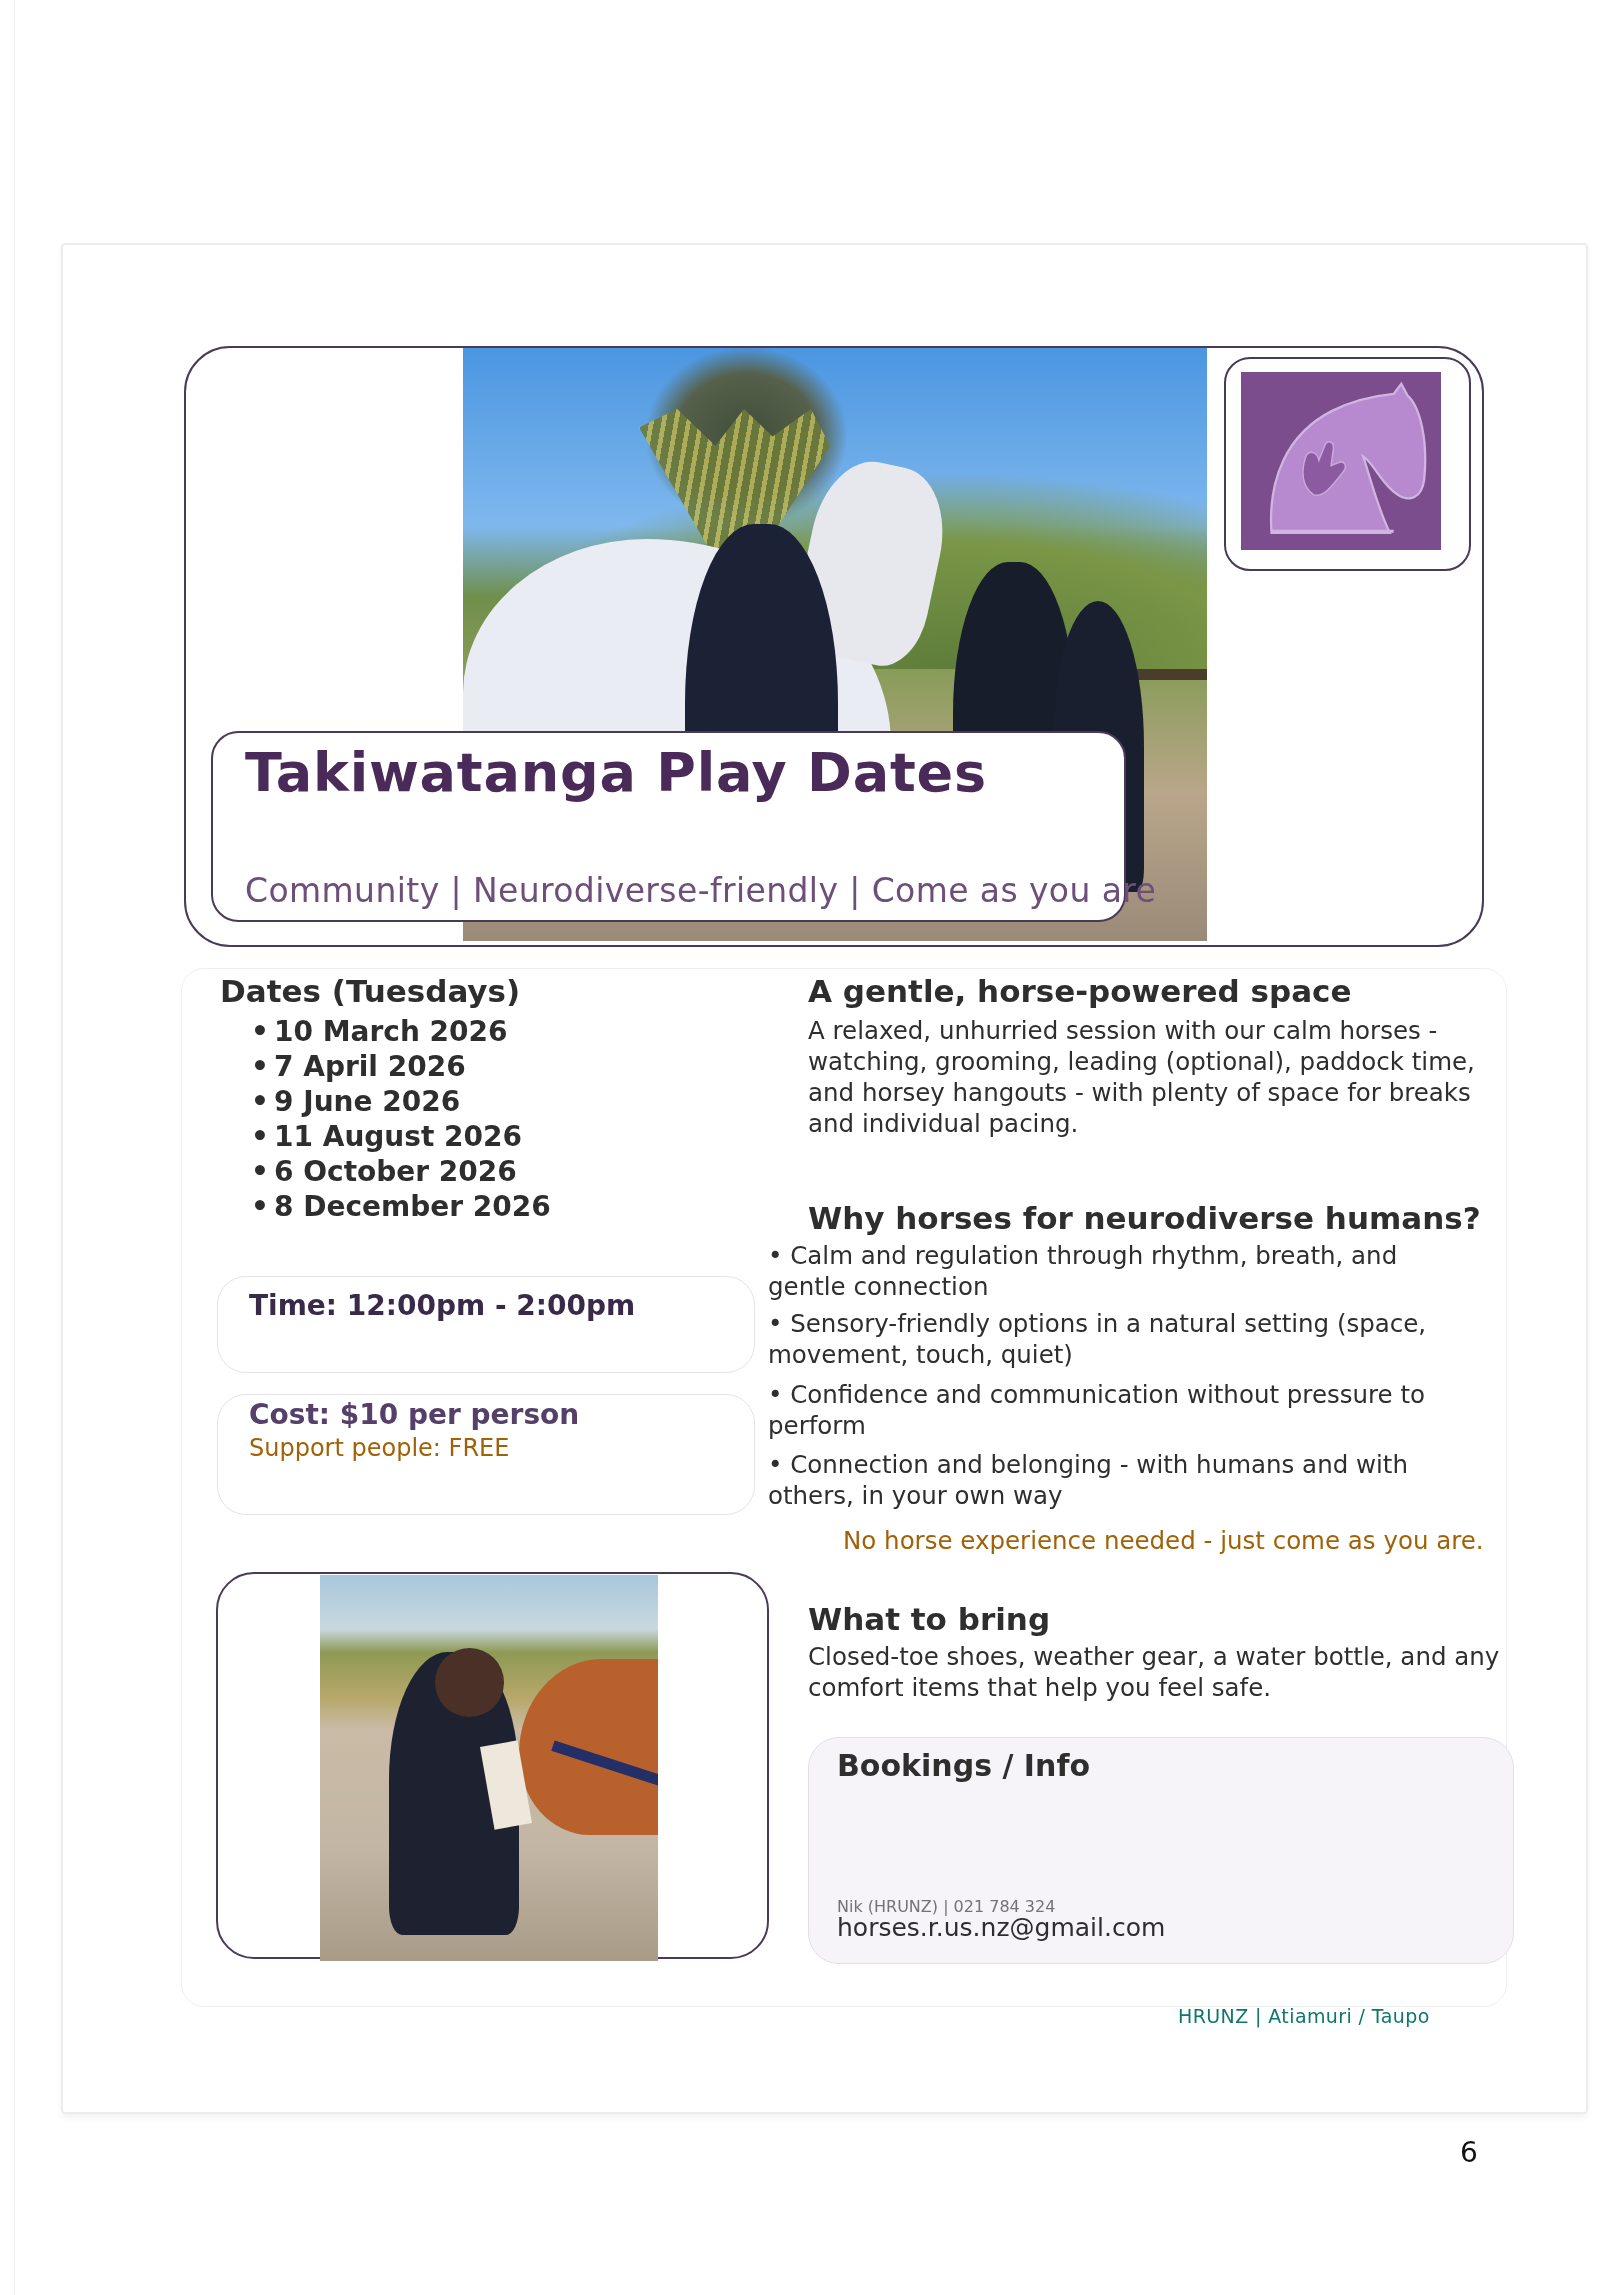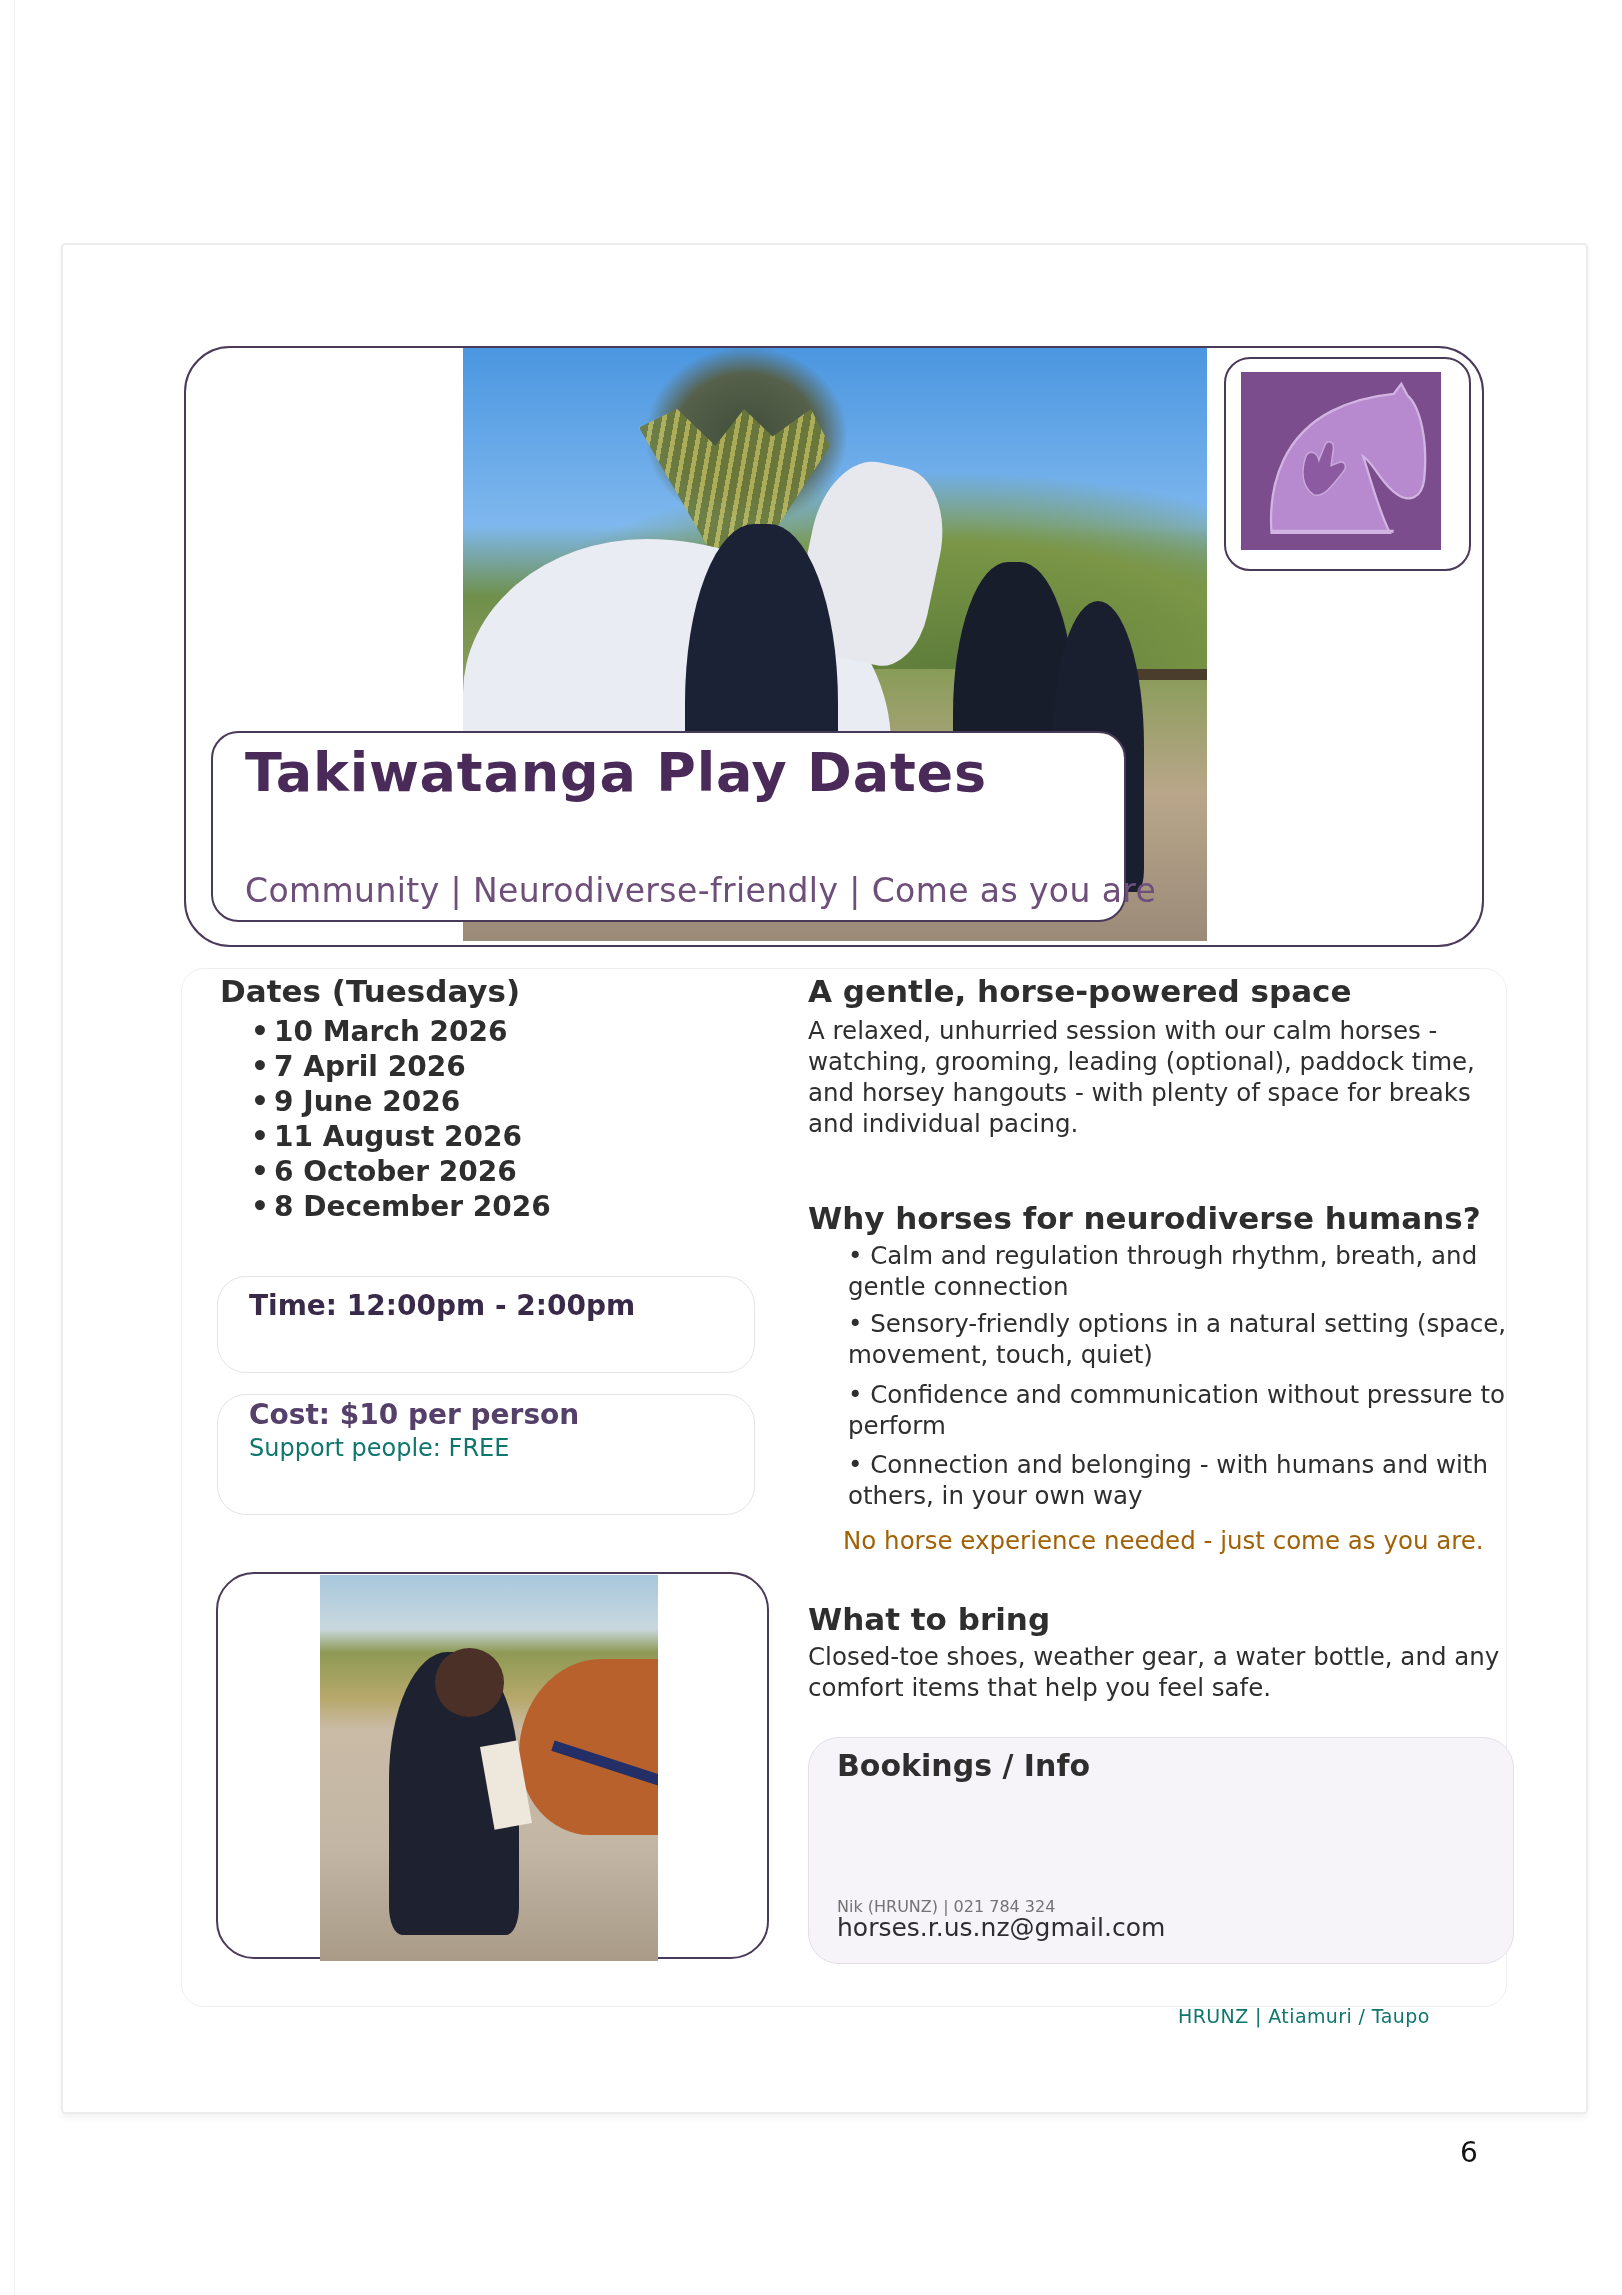--- a/index.html
+++ b/index.html
@@ -47,36 +47,36 @@
   .dates-heading { position:absolute; left:220px; top:973px; font-weight:bold; font-size:31px; color:#2e2e2e; }
   .dates-list { position:absolute; left:251px; top:1014px; margin:0; padding:0; list-style:none;font-weight:bold; }
   .dates-list li { font-size:28px; height:35px; line-height:35px; color:#2e2e2e; white-space:nowrap; }
   .dates-list li .bullet { display:inline-block; width:23px; }
 
   .pill { position:absolute; border:1.5px solid #e5e2e8; border-radius:29px; background:#fff; }
   .time-pill { left:217px; top:1276px; width:536px; height:95px; }
   .time-text { position:absolute; left:249px; top:1289px; font-weight:bold; font-size:28px; color:#3a2a4a; white-space:nowrap; }
   .cost-pill { left:217px; top:1394px; width:536px; height:119px; }
   .cost-text { position:absolute; left:249px; top:1398px; font-weight:bold; font-size:28px; color:#55406a; white-space:nowrap; }
-  .cost-sub { position:absolute; left:249px; top:1434px; font-size:24px; color:#0f766e; white-space:nowrap; }
+  .cost-sub { position:absolute; left:249px; top:1434px; font-size:24px; color:#a16207; white-space:nowrap; }
 
   .photo2-frame { position:absolute; left:216px; top:1572px; width:549px; height:383px;
                   border:2.3px solid #4a3a5a; border-radius:38px; background:#fff; overflow:hidden; }
   .photo2 { position:absolute; left:320px; top:1575px; width:338px; height:386px; overflow:hidden;
             background:linear-gradient(180deg,#a8c7dc 0%,#c9d8df 14%,#8e9a55 20%,#b7a86a 32%,#c9bba6 40%,#c3b6a4 70%,#a99b88 100%); }
   .photo2 .boy { position:absolute; left:69px; top:77px; width:130px; height:283px; background:#1e2230; border-radius:45% 45% 10% 10%; }
   .photo2 .boy-head { position:absolute; left:115px; top:73px; width:69px; height:69px; background:#4a3026; border-radius:50%; }
   .photo2 .card { position:absolute; left:167px; top:168px; width:38px; height:84px; background:#eee7dc; transform:rotate(-10deg); }
   .photo2 .horse2 { position:absolute; left:199px; top:84px; width:153px; height:176px; background:#b8612c;
                     border-radius:70% 10% 0 60%; }
   .photo2 .halter { position:absolute; left:230px; top:184px; width:122px; height:10.7px; background:#232f66; transform:rotate(18deg); }
 
   .h-section { position:absolute; left:808px; font-weight:bold; font-size:31px; color:#2e2e2e; white-space:nowrap; }
   .p-section { position:absolute; left:808px; font-size:24.5px; line-height:31px; color:#2e2e2e; width:704px; }
-  .bullet-item { position:absolute; left:848px; font-size:24.5px; line-height:31px; color:#2e2e2e; width:704px; }
+  .bullet-item { position:absolute; left:768px; font-size:24.5px; line-height:31px; color:#2e2e2e; width:704px; }
   .highlight { position:absolute; left:843px; top:1527px; font-weight:normal; font-size:24.5px; line-height:28px; color:#a16207; width:719px; }
 
   .bookings { position:absolute; left:808px; top:1737px; width:704px; height:225px;
               border:1.5px solid #e3dfe8; border-radius:31px; background:#f6f3f9; }
   .bookings-title { position:absolute; left:837px; top:1748px; font-weight:bold; font-size:30px; color:#2e2e2e; white-space:nowrap; }
   .bookings-contact { position:absolute; left:837px; top:1897px; font-size:16px; color:#737373; white-space:nowrap; }
   .bookings-email { position:absolute; left:837px; top:1913px; font-size:25px; color:#2e2e2e; white-space:nowrap; }
 
   .footer-org { position:absolute; left:1178px; top:2005px; font-size:19px; color:#0f766e; white-space:nowrap; letter-spacing:0.4px;text-align:right; }
   .page-number { position:absolute; left:1460px; top:2136px; font-size:28px; color:#111; }

